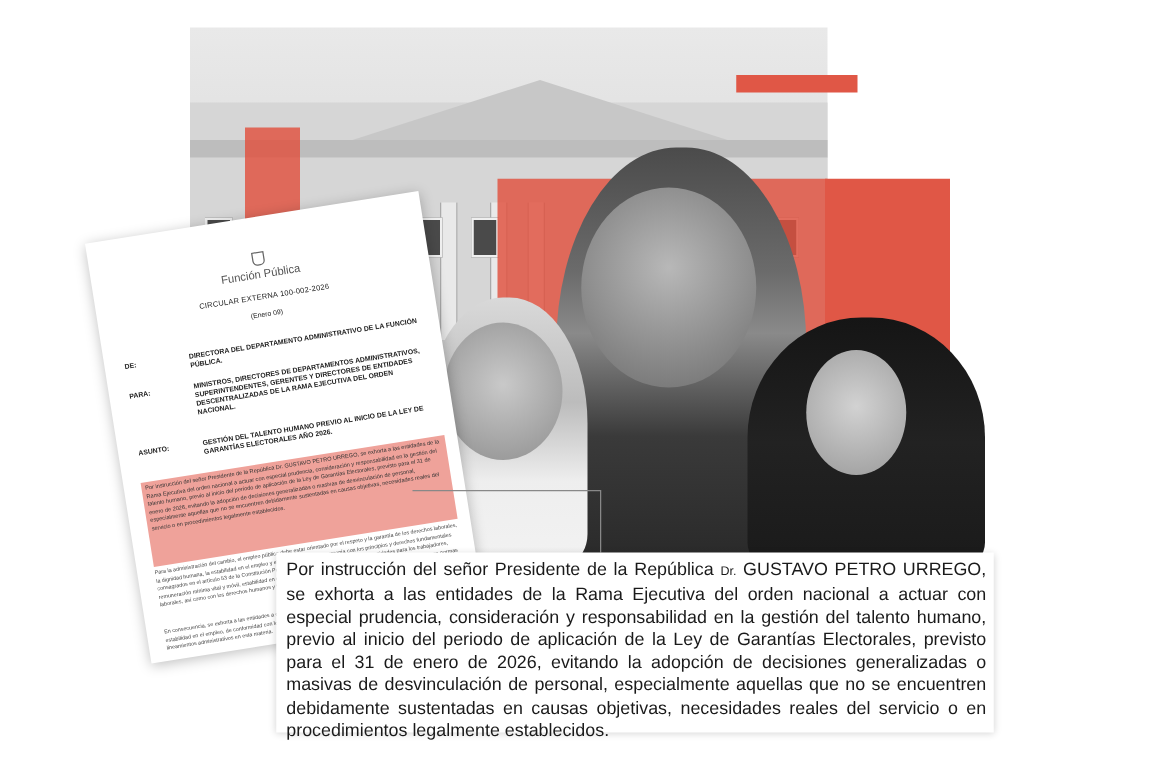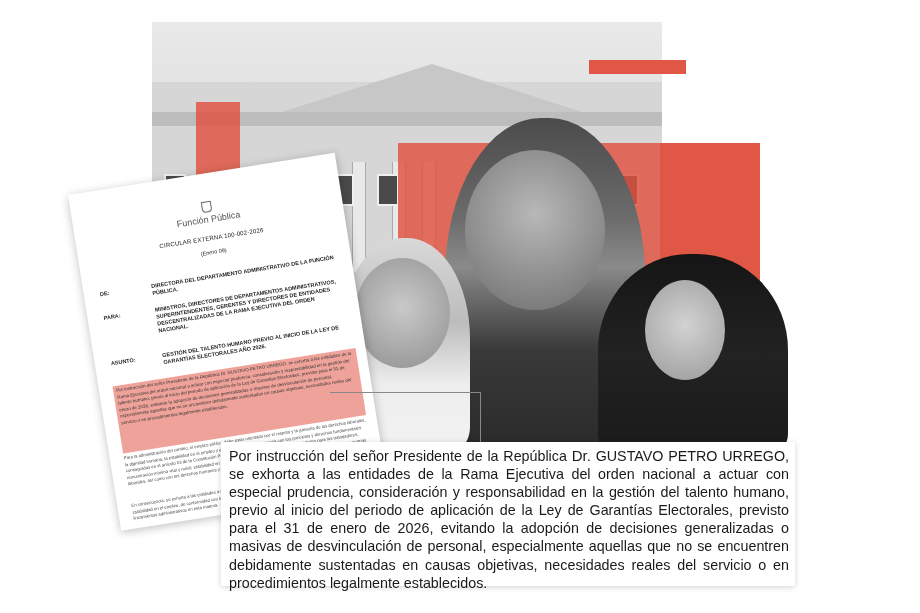--- a/index.html
+++ b/index.html
@@ -22,21 +22,21 @@
   .doc{position:absolute;left:68px;top:195px;width:270px;height:340px;background:#fff;transform:rotate(-9deg);transform-origin:left top;box-shadow:0 2px 10px rgba(0,0,0,0.25);font-family:"Liberation Sans",sans-serif;color:#222;}
   .doc .logo{position:absolute;left:0;right:0;top:28px;text-align:center;font-size:9px;color:#555;}
   .doc .shield{display:block;margin:0 auto 2px;width:8px;height:9px;border:1px solid #666;border-radius:0 0 4px 4px;}
   .doc .t1{position:absolute;left:0;right:0;top:62px;text-align:center;font-size:6px;letter-spacing:.2px;}
   .doc .t2{position:absolute;left:0;right:0;top:76px;text-align:center;font-size:5.5px;}
   .doc .row{position:absolute;left:16px;right:14px;font-size:5.5px;font-weight:bold;line-height:7px;display:flex;gap:14px;}
   .doc .row .k{width:38px;flex:none;}
   .doc .hl{position:absolute;left:14px;right:10px;top:196px;height:64px;background:#efa29a;font-size:4.5px;line-height:6.5px;padding:2px 3px;color:#333;overflow:hidden;}
   .doc .body{position:absolute;left:14px;right:10px;font-size:4.3px;line-height:6.5px;color:#444;overflow:hidden;}
   .quote{position:absolute;left:221px;top:442px;width:574px;height:144px;background:#fff;box-shadow:0 1px 6px rgba(0,0,0,0.18);padding:5px 6px 4px 8px;box-sizing:border-box;font-size:14.3px;line-height:18.1px;color:#1a1a1a;text-align:justify;}
-  .quote .small{font-size:15px;}
+  .quote .small{font-size:10px;}
   .frame-line{position:absolute;background:#888;}
 </style>
 </head>
 <body>
 
 <div class="photo"></div>
 <div class="building">
   <div class="pediment"></div>
   <div class="cornice"></div>
   <div class="col" style="left:170px"></div>

